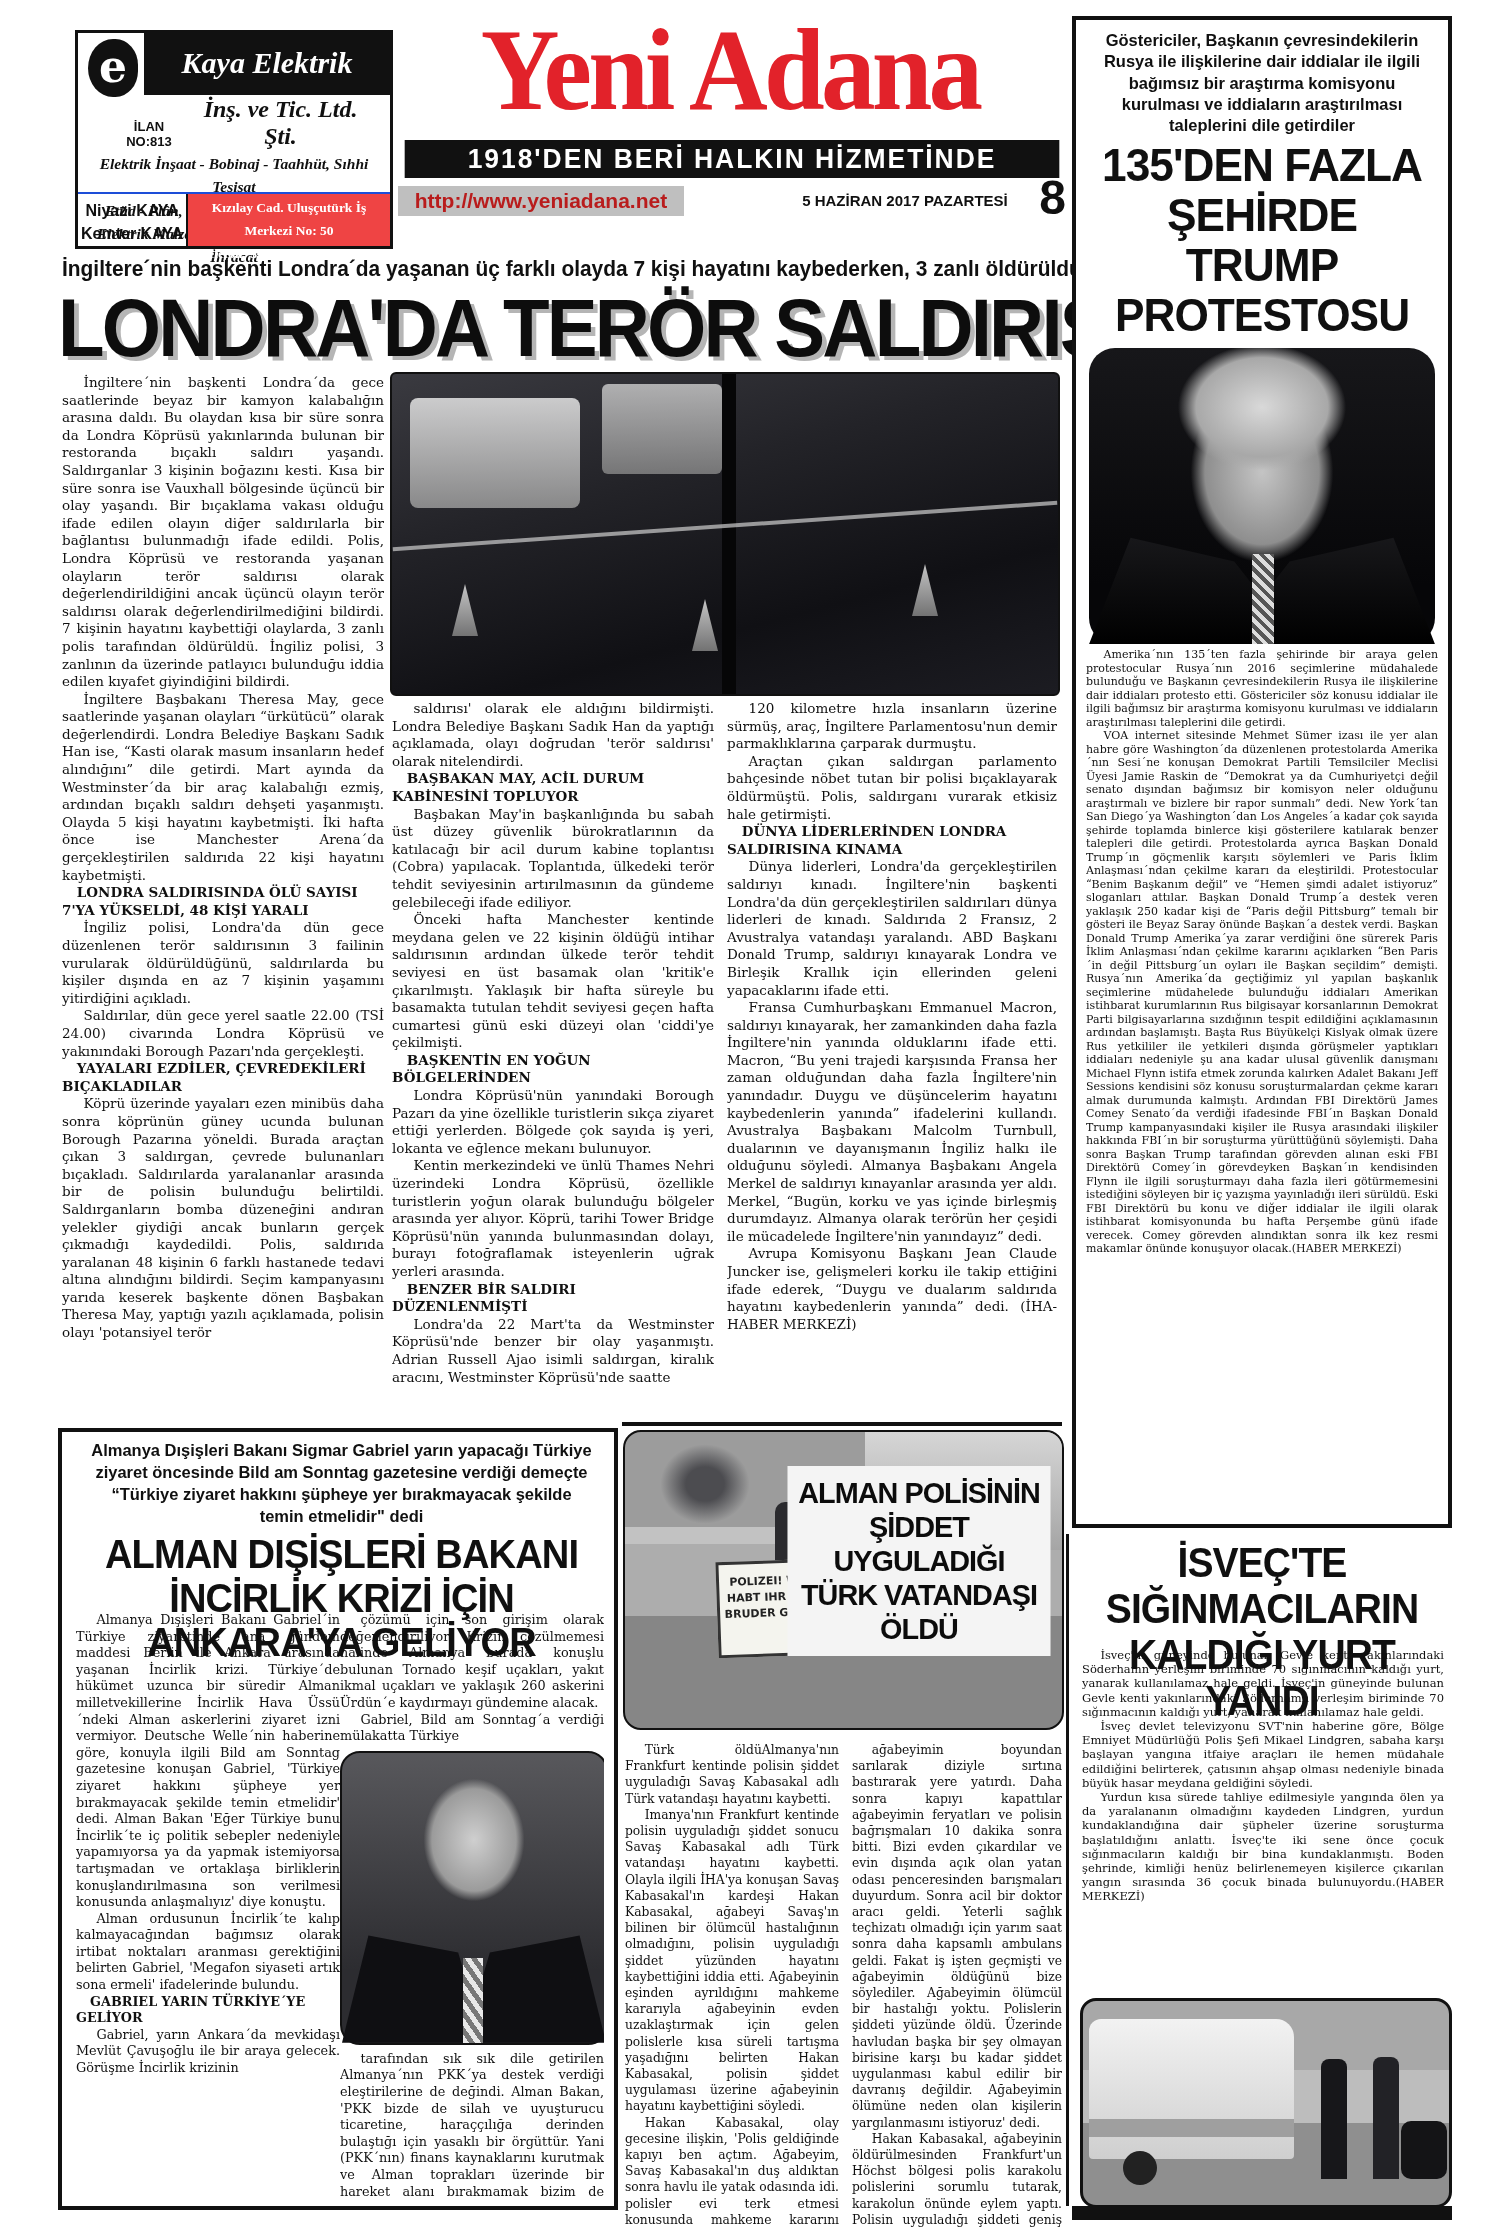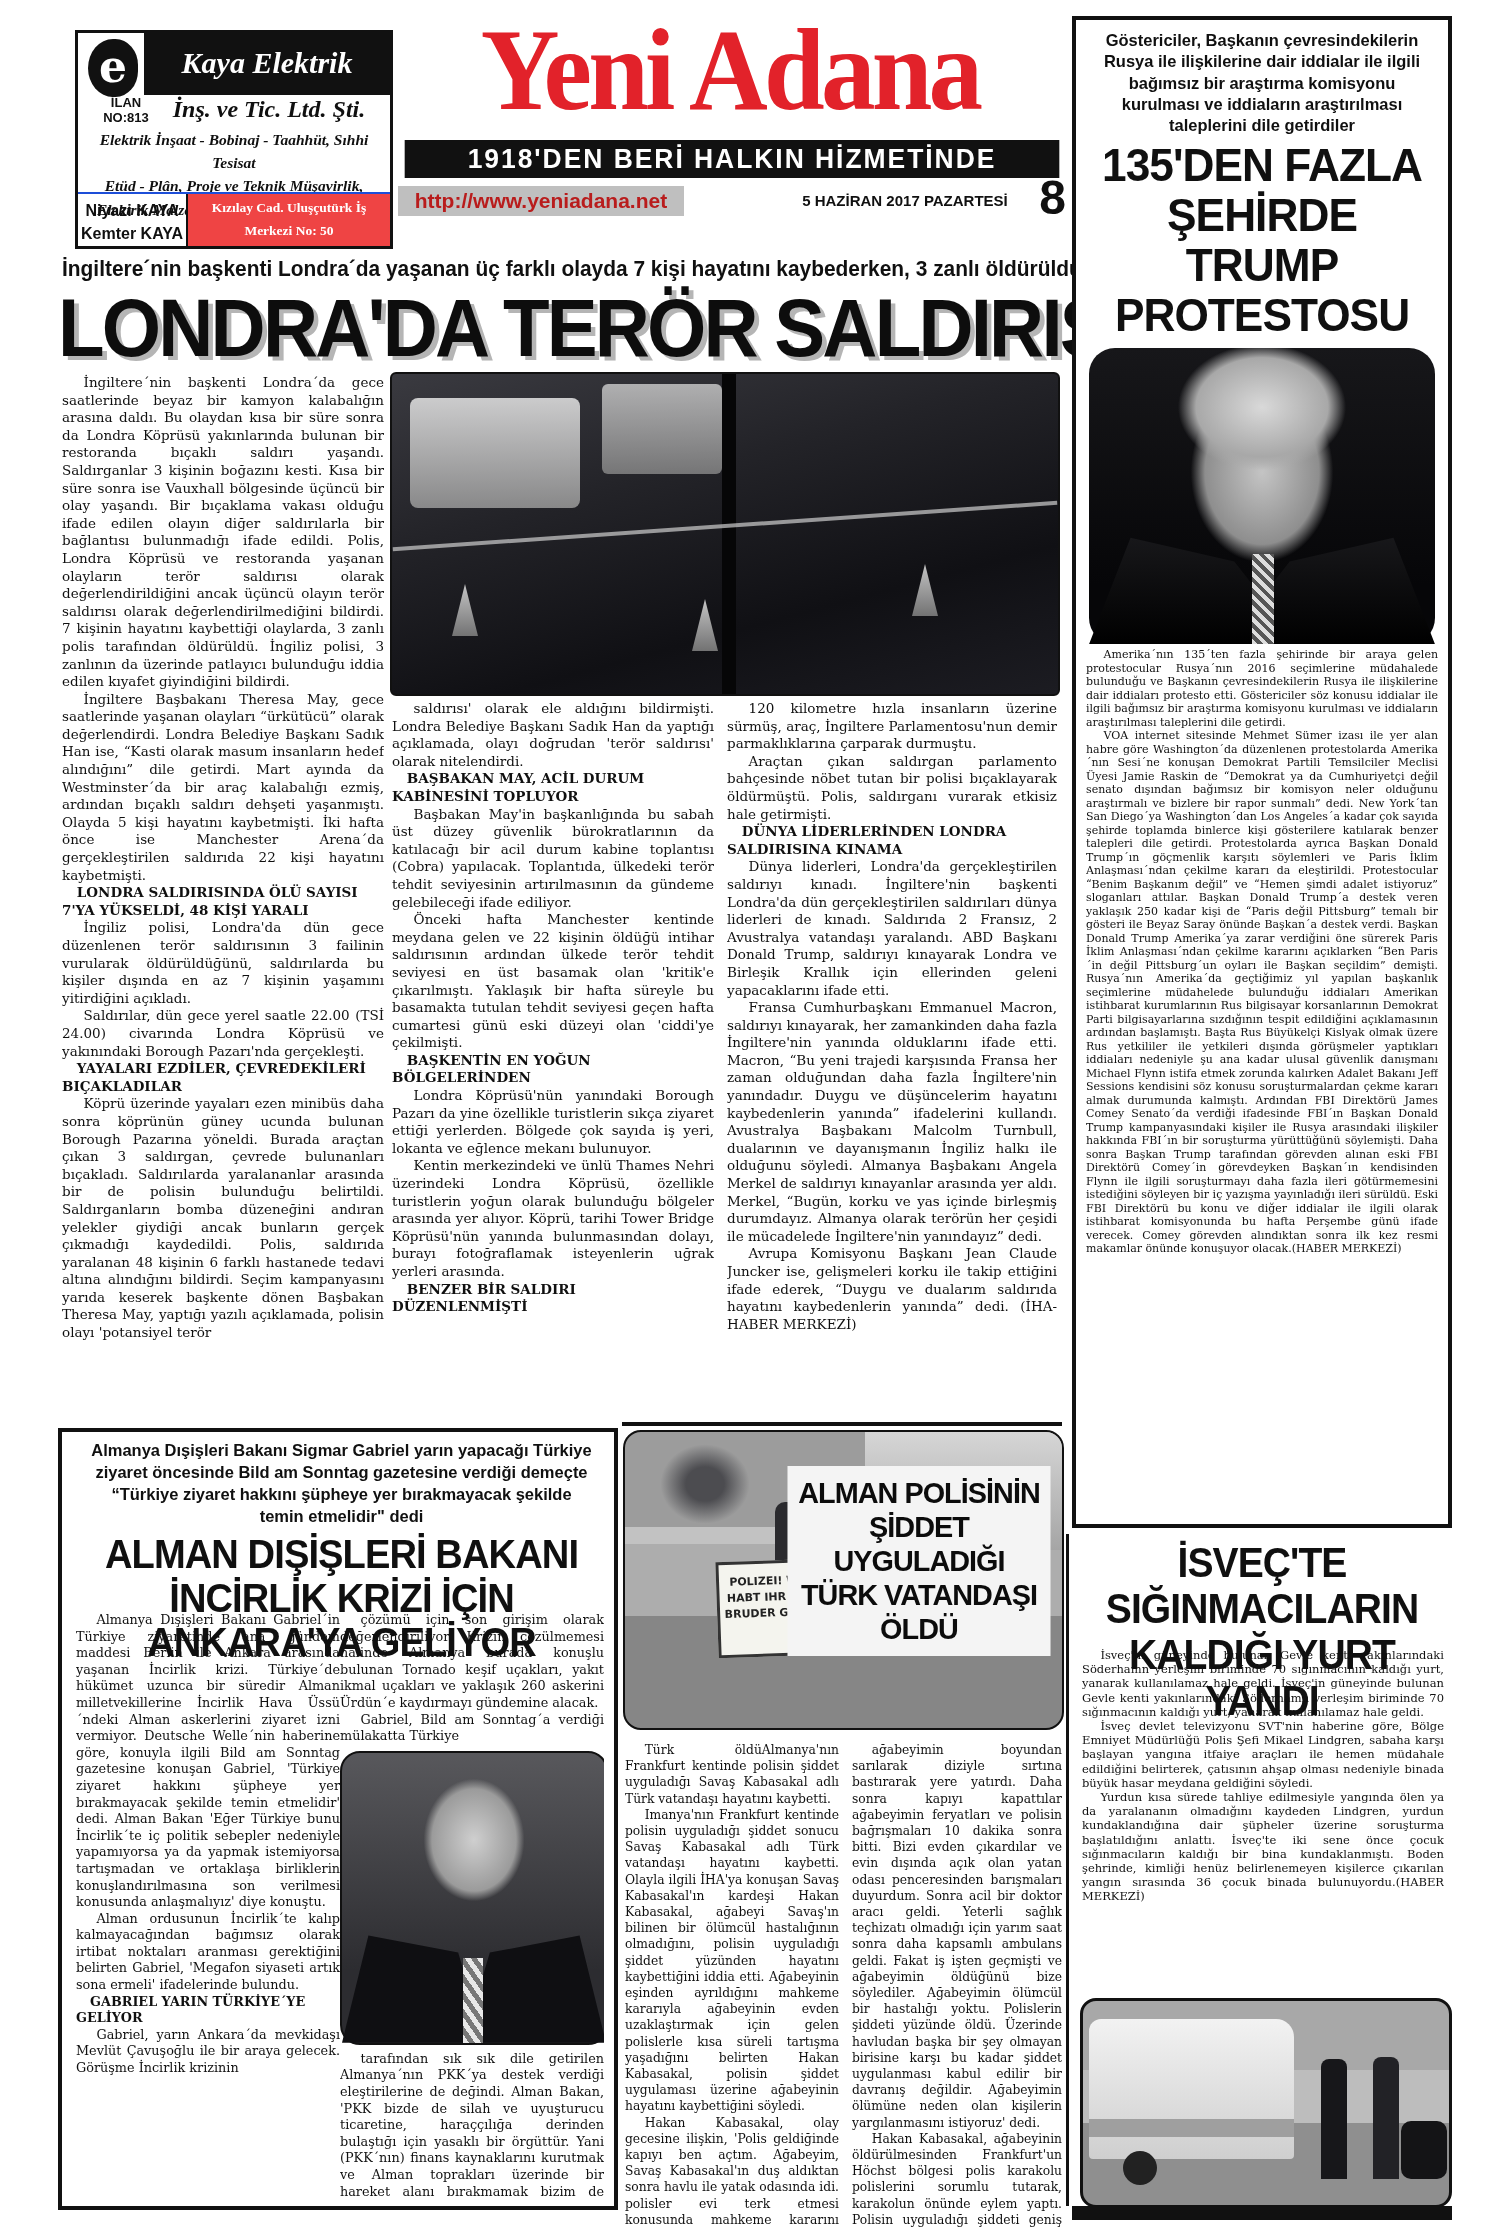--- a/index.html
+++ b/index.html
@@ -9,21 +9,21 @@
     font-family:"Liberation Sans",sans-serif;
   }
   .abs{position:absolute;}
   
   .ad-box{left:75px;top:30px;width:312px;height:213px;border:3px solid #111;background:#fff;}
   .ad-top{display:flex;height:62px;}
   .ad-logo{width:66px;position:relative;background:#fff;}
   .ad-logo .disc{position:absolute;left:10px;top:6px;width:50px;height:58px;background:#111;border-radius:50% 45% 45% 50%;}
   .ad-logo .eglyph{position:absolute;left:10px;top:6px;width:50px;height:58px;color:#fff;font:bold 44px "DejaVu Serif",serif;text-align:center;line-height:56px;}
   .ad-title{flex:1;background:#111;color:#fff;font:bold italic 30px "Liberation Serif",serif;line-height:60px;text-align:center;font-style:italic;}
-  .ad-mid{display:flex;align-items:flex-start;padding:1px 20px 0 6px;}
+  .ad-mid{display:flex;align-items:flex-end;padding:1px 20px 0 6px;margin-left:23px;}
   .ad-ilan{font:bold 13px "Liberation Sans",sans-serif;white-space:pre-line;text-align:center;width:84px;line-height:1.15;}
   .ad-type{flex:1;font:bold italic 24px "Liberation Serif",serif;text-align:center;}
   .ad-lines{padding:2px 4px 0 4px;text-align:center;font:bold italic 15.5px "Liberation Serif",serif;line-height:1.5;}
   .ad-bottom{position:absolute;left:0;right:0;bottom:0;display:flex;height:52px;border-top:2px solid #1d4ed8;}
   .ad-owners{width:108px;border-right:2px solid #111;font:bold 16px "Liberation Sans",sans-serif;white-space:pre-line;text-align:center;line-height:1.45;padding-top:5px;}
   .ad-addr{flex:1;background:#ef4444;color:#fff;text-align:center;font:bold 13.5px "Liberation Serif",serif;line-height:1.7;padding-top:3px;}
   
   .mast-title{left:392px;top:6px;width:676px;height:132px;color:#e2222a;
     font:bold 116px "Liberation Serif",serif;text-align:center;line-height:128px;
     transform:scaleX(.94);transform-origin:center;letter-spacing:-4px;}
@@ -168,20 +168,21 @@
   </div>
 <div class="abs col lead-col lead-col2">
     <p class="para">saldırısı' olarak ele aldığını bildirmişti. Londra Belediye Başkanı Sadık Han da yaptığı açıklamada, olayı doğrudan 'terör saldırısı' olarak nitelendirdi.</p>
     <p class="subhead">BAŞBAKAN MAY, ACİL DURUM KABİNESİNİ TOPLUYOR</p>
     <p class="para">Başbakan May'in başkanlığında bu sabah üst düzey güvenlik bürokratlarının da katılacağı bir acil durum kabine toplantısı (Cobra) yapılacak. Toplantıda, ülkedeki terör tehdit seviyesinin artırılmasının da gündeme gelebileceği ifade ediliyor.</p>
     <p class="para">Önceki hafta Manchester kentinde meydana gelen ve 22 kişinin öldüğü intihar saldırısının ardından ülkede terör tehdit seviyesi en üst basamak olan 'kritik'e çıkarılmıştı. Yaklaşık bir hafta süreyle bu basamakta tutulan tehdit seviyesi geçen hafta cumartesi günü eski düzeyi olan 'ciddi'ye çekilmişti.</p>
     <p class="subhead">BAŞKENTİN EN YOĞUN BÖLGELERİNDEN</p>
     <p class="para">Londra Köprüsü'nün yanındaki Borough Pazarı da yine özellikle turistlerin sıkça ziyaret ettiği yerlerden. Bölgede çok sayıda iş yeri, lokanta ve eğlence mekanı bulunuyor.</p>
     <p class="para">Kentin merkezindeki ve ünlü Thames Nehri üzerindeki Londra Köprüsü, özellikle turistlerin yoğun olarak bulunduğu bölgeler arasında yer alıyor. Köprü, tarihi Tower Bridge Köprüsü'nün yanında bulunmasından dolayı, burayı fotoğraflamak isteyenlerin uğrak yerleri arasında.</p>
     <p class="subhead">BENZER BİR SALDIRI DÜZENLENMİŞTİ</p>
+    <p class="para">Londra'da 22 Mart'ta da Westminster Köprüsü'nde benzer bir olay yaşanmıştı. Adrian Russell Ajao isimli saldırgan, kiralık aracını, Westminster Köprüsü'nde saatte</p>
   </div>
 <div class="abs col lead-col lead-col3">
     <p class="para">120 kilometre hızla insanların üzerine sürmüş, araç, İngiltere Parlamentosu'nun demir parmaklıklarına çarparak durmuştu.</p>
     <p class="para">Araçtan çıkan saldırgan parlamento bahçesinde nöbet tutan bir polisi bıçaklayarak öldürmüştü. Polis, saldırganı vurarak etkisiz hale getirmişti.</p>
     <p class="subhead">DÜNYA LİDERLERİNDEN LONDRA SALDIRISINA KINAMA</p>
     <p class="para">Dünya liderleri, Londra'da gerçekleştirilen saldırıyı kınadı. İngiltere'nin başkenti Londra'da dün gerçekleştirilen saldırıları dünya liderleri de kınadı. Saldırıda 2 Fransız, 2 Avustralya vatandaşı yaralandı. ABD Başkanı Donald Trump, saldırıyı kınayarak Londra ve Birleşik Krallık için ellerinden geleni yapacaklarını ifade etti.</p>
     <p class="para">Fransa Cumhurbaşkanı Emmanuel Macron, saldırıyı kınayarak, her zamankinden daha fazla İngiltere'nin yanında olduklarını ifade etti. Macron, “Bu yeni trajedi karşısında Fransa her zaman olduğundan daha fazla İngiltere'nin yanındadır. Duygu ve düşüncelerim hayatını kaybedenlerin yanında” ifadelerini kullandı. Avustralya Başbakanı Malcolm Turnbull, dualarının ve dayanışmanın İngiliz halkı ile olduğunu söyledi. Almanya Başbakanı Angela Merkel de saldırıyı kınayanlar arasında yer aldı. Merkel, “Bugün, korku ve yas içinde birleşmiş durumdayız. Almanya olarak terörün her çeşidi ile mücadelede İngiltere'nin yanındayız” dedi.</p>
     <p class="para">Avrupa Komisyonu Başkanı Jean Claude Juncker ise, gelişmeleri korku ile takip ettiğini ifade ederek, “Duygu ve dualarım saldırıda hayatını kaybedenlerin yanında” dedi. (İHA- HABER MERKEZİ)</p>
   </div>
 

